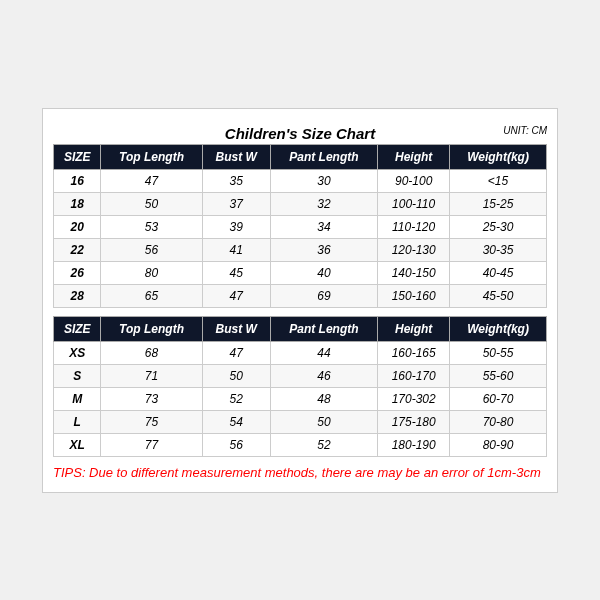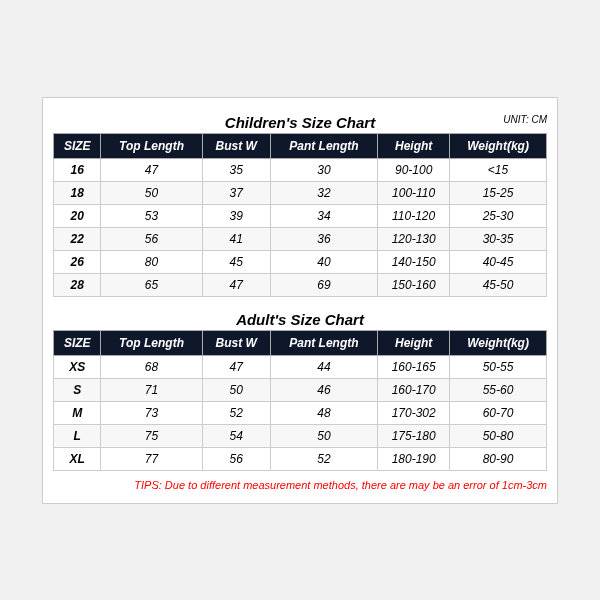--- a/index.html
+++ b/index.html
@@ -56,22 +56,22 @@
     tr:nth-child(even) td {
       background: #f7f7f7;
     }
     tr:nth-child(odd) td {
       background: #fff;
     }
     td.size-col {
       font-weight: bold;
     }
     .tips {
-      text-align: right;
-      font-size: 11px;
+      text-align: left;
+      font-size: 13px;
       color: red;
       margin-top: 6px;
       padding: 2px 0;
     }
     .section-gap {
       height: 8px;
     }
   </style>
 </head>
 <body>
@@ -141,23 +141,20 @@
           <td>47</td>
           <td>69</td>
           <td>150-160</td>
           <td>45-50</td>
         </tr>
       </tbody>
   </table>
 
   <div class="section-gap"></div>
 
-  <div class="section-title">
-    <span>Adult's Size Chart</span>
-  </div>
 
   <table>
     <thead>
       <tr>
         <th>SIZE</th>
         <th>Top Length</th>
         <th>Bust W</th>
         <th>Pant Length</th>
         <th>Height</th>
         <th>Weight(kg)</th>
@@ -187,21 +184,21 @@
           <td>48</td>
           <td>170-302</td>
           <td>60-70</td>
         </tr>
         <tr>
           <td class="size-col">L</td>
           <td>75</td>
           <td>54</td>
           <td>50</td>
           <td>175-180</td>
-          <td>50-80</td>
+          <td>70-80</td>
         </tr>
         <tr>
           <td class="size-col">XL</td>
           <td>77</td>
           <td>56</td>
           <td>52</td>
           <td>180-190</td>
           <td>80-90</td>
         </tr>
       </tbody>

